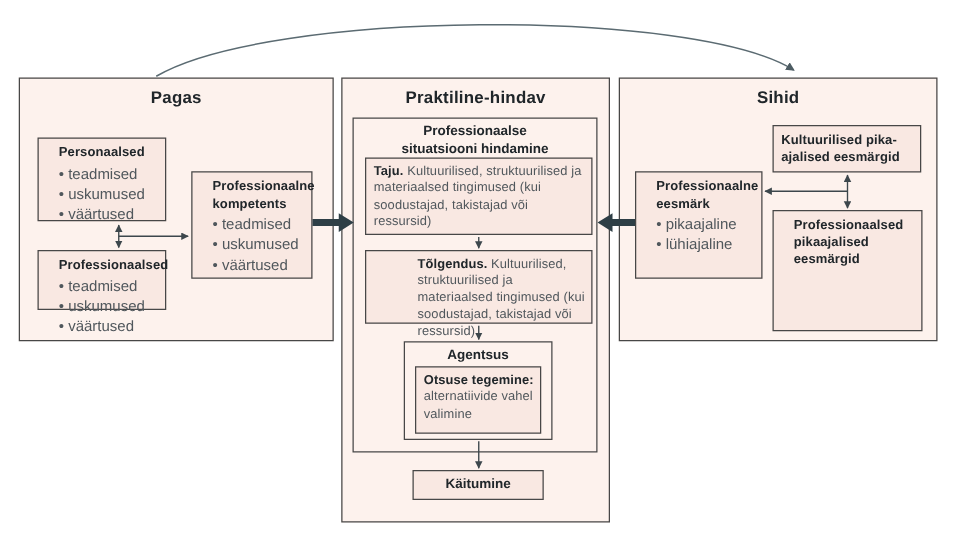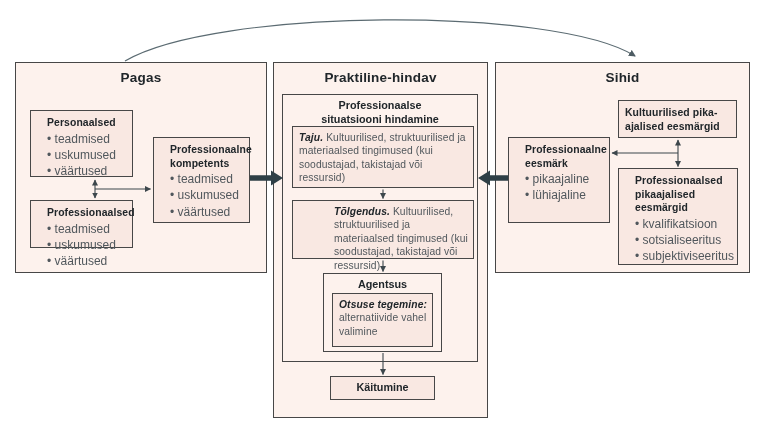--- a/index.html
+++ b/index.html
@@ -25,21 +25,21 @@
   .section-title{
     position:absolute;left:0;right:0;top:7px;text-align:center;
     font-weight:bold;font-size:13.5px;letter-spacing:.2px;color:var(--ink);
   }
   .hd{font-weight:bold;font-size:10.4px;line-height:1.3;color:var(--ink);letter-spacing:.1px;}
   .pad{padding:5px 3px 3px 16px;}
   ul.bullets{list-style:none;margin:1px 0 0 0;padding:0;font-size:12px;line-height:1.36;color:var(--muted);}
   ul.bullets li{padding-left:9px;text-indent:-9px;}
   ul.bullets li::before{content:"\2022\00a0";color:var(--muted);}
   .para{font-size:10.3px;line-height:1.3;color:var(--muted);padding:4px 5px 3px 6px;letter-spacing:.1px;}
-  .para b{color:var(--ink);font-style:italic;}
+  .para b{color:var(--ink);}
   .center-hd{position:absolute;left:0;right:0;text-align:center;font-weight:bold;color:var(--ink);}
   #hindamine-title{top:4px;font-size:10.8px;line-height:1.28;}
   #agentsus-title{top:4px;font-size:10.8px;}
   #kaitumine .center-hd{top:4px;font-size:10.8px;}
   .blk{display:block;}
   svg.overlay{position:absolute;left:0;top:0;pointer-events:none;}
 
   
   #pagas{left:15px;top:62px;width:252px;height:211px;}
   #personaalsed{left:30px;top:110px;width:103px;height:67px;}
@@ -136,25 +136,20 @@
   </div>
   <div class="bx leaf pad" id="eesmark">
     <div class="hd">Professionaalne eesmärk</div>
     <ul class="bullets">
       <li>pikaajaline</li>
       <li>lühiajaline</li>
     </ul>
   </div>
   <div class="bx leaf pad" id="prof-pika">
     <div class="hd">Professionaalsed pikaajalised eesmärgid</div>
-    <ul class="bullets">
-      <li>kvalifikatsioon</li>
-      <li>sotsialiseeritus</li>
-      <li>subjektiviseeritus</li>
-    </ul>
   </div>
 
   <svg class="overlay" width="768" height="437" viewBox="0 0 768 437">
     <defs>
       <marker id="ah" markerUnits="userSpaceOnUse" markerWidth="8" markerHeight="8" refX="5.5" refY="3" orient="auto-start-reverse">
         <path d="M0,0 L6,3 L0,6 Z" fill="#3d474c"></path>
       </marker>
       <marker id="ahc" markerUnits="userSpaceOnUse" markerWidth="9" markerHeight="9" refX="6" refY="3.5" orient="auto">
         <path d="M0,0 L7,3.5 L0,7 Z" fill="#4d5c63"></path>
       </marker>

